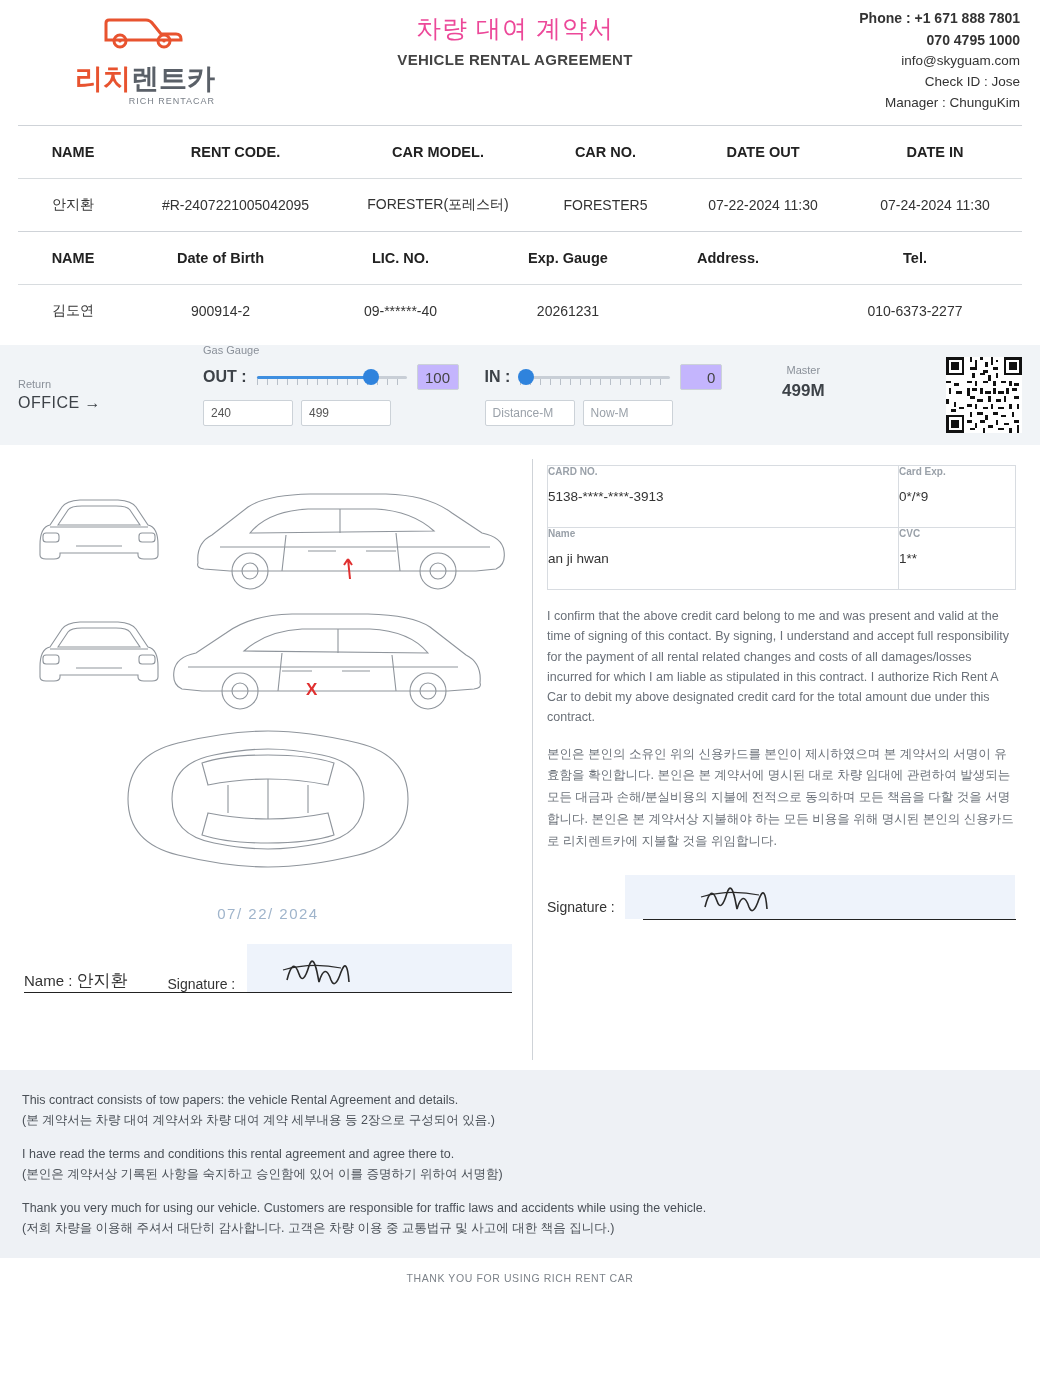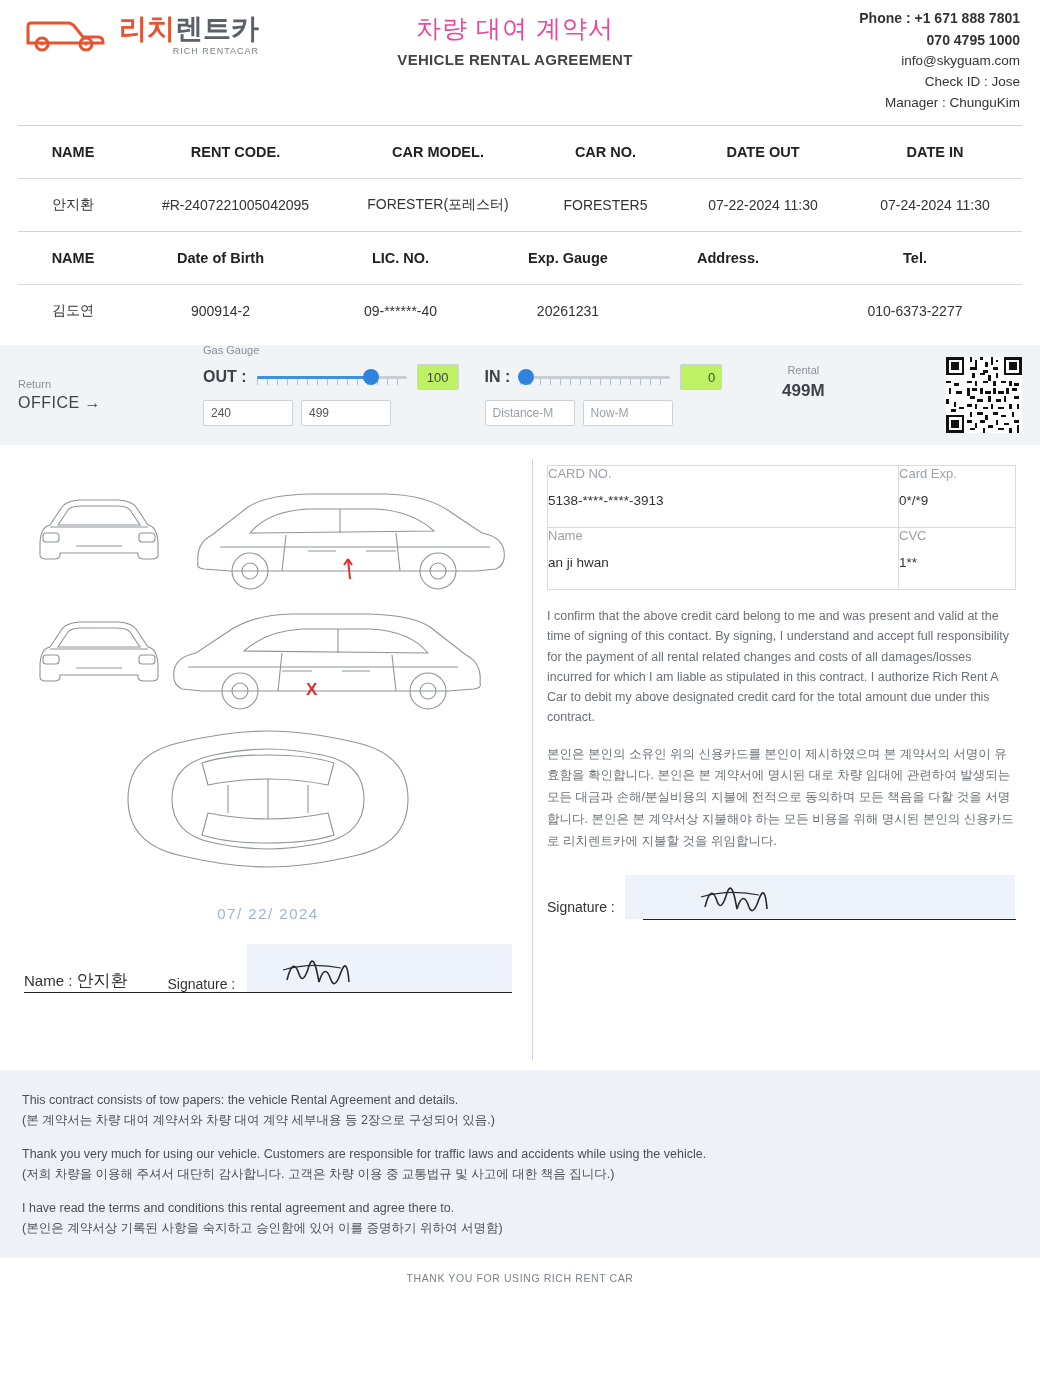--- a/index.html
+++ b/index.html
@@ -9,21 +9,21 @@
     font-family: "Liberation Sans", sans-serif;
     color:#333; background:#fff;
     position:relative;
     overflow:hidden;
   }
   .page { width:1040px; height:1375px; position:relative; }
 
   
   .header { display:flex; align-items:flex-start; padding:8px 20px 0 20px; height:125px; }
   .brand { width:250px; padding-top:2px; }
-  .logo-wrap { display:flex; align-items:center; gap:4px; }
+  .logo-wrap { display:flex; align-items:center; gap:10px;flex-direction:column; }
   .logo-svg { display:block; }
   .title-block { flex:1; text-align:center; padding-top:4px; }
   .title-ko { font-size:25px; color:#ec4899; letter-spacing:1px; }
   .title-en { font-size:15px; font-weight:bold; color:#444; margin-top:6px; letter-spacing:0.3px; }
   .contact { width:260px; text-align:right; font-size:13.5px; line-height:1.55; color:#333; }
   .contact .b { font-weight:bold; font-size:14px; }
 
   
   .rule { height:1px; background:#cfd3d8; margin:0 18px; }
   .tbl { width:1004px; margin:0 18px; border-collapse:collapse; table-layout:fixed; }
@@ -43,22 +43,22 @@
   .gauge { position:relative; }
   .gauge .cap { font-size:11px; color:#8a9099; position:absolute; top:-20px; left:0; }
   .gauge-row { display:flex; align-items:center; gap:10px; }
   .gauge-name { font-size:16px; font-weight:bold; color:#3d4248; }
   .slider { position:relative; width:150px; height:18px; }
   .slider .track { position:absolute; top:8px; left:0; width:150px; height:3px; background:#c8ced6; border-radius:2px; }
   .slider .fill { position:absolute; top:8px; left:0; height:3px; background:#3f8fe0; border-radius:2px; }
   .slider .ticks { position:absolute; top:11px; left:0; width:150px; height:6px;
      background-image:repeating-linear-gradient(to right,#b9c0c9 0 1px,transparent 1px 10px); }
   .slider .knob { position:absolute; top:1px; width:16px; height:16px; border-radius:50%; background:#2f83dd; }
-  .numbox { width:42px; height:26px; border:1px solid #ccd2d8; background:#bef264; border-radius:2px;
-      font-size:13px; color:#444; display:flex; align-items:center; justify-content:center; }
+  .numbox { width:42px; height:26px; border:1px solid #ccd2d8; background:#c4b5fd; border-radius:2px;
+      font-size:15px; color:#444; display:flex; align-items:center; justify-content:center; }
   .numbox.r { justify-content:flex-end; padding-right:6px; }
   .sub-inputs { display:flex; gap:8px; margin-top:10px; }
   .txtbox { width:90px; height:26px; border:1px solid #ccd2d8; background:#fff; border-radius:2px;
       font-size:12px; color:#555; display:flex; align-items:center; padding-left:7px; }
   .txtbox.ph { color:#9aa1a9; }
   .mileage { width:110px; text-align:center; }
   .mileage .lbl { font-size:11px; color:#8a9099; }
   .mileage .val { font-size:17px; font-weight:bold; color:#3d4248; margin-top:5px; }
   .qr { width:76px; height:76px; margin-left:6px; }
 
@@ -76,21 +76,21 @@
   .signrow .nm b { font-weight:normal; font-size:17px; }
   .signrow .sg { font-size:14px; color:#333; margin-left:28px; white-space:nowrap; }
   .sigbox { flex:1; height:48px; background:#eef3fb; position:relative; }
   .sigline { height:1px; background:#222; margin:0 6px; }
 
   
   .cardtbl { width:468px; border:1px solid #d8dce1; border-collapse:collapse; table-layout:fixed; margin-top:6px;}
   .cardtbl td { border:1px solid #d8dce1; padding:0; vertical-align:top; }
   .brandcell { height:44px; text-align:center; font-size:13px; font-weight:bold; color:#4a4f55; vertical-align:middle; }
   .fieldcell { height:62px; padding:9px 12px; }
-  .fieldcell .k { font-size:13px; color:#9aa1a9; }
+  .fieldcell .k { font-size:10px; color:#9aa1a9;font-weight:bold; }
   .fieldcell .v { font-size:13.5px; color:#333; margin-top:12px; }
   .legal-en { font-size:12.5px; line-height:1.62; color:#6a7078; margin-top:16px; width:468px; }
   .legal-ko { font-size:12.5px; line-height:1.75; color:#6a7078; margin-top:16px; width:468px; }
   .rsign { display:flex; align-items:flex-end; margin-top:22px; width:468px; }
   .rsign .lab { font-size:14px; color:#333; white-space:nowrap; padding-bottom:4px; }
   .rsigbox { flex:1; height:44px; background:#eef3fb; margin-left:10px; position:relative; }
 
   
   .footerband { background:#eef1f5; margin-top:10px; padding:20px 22px; font-size:12.5px; color:#4a5057; line-height:1.6; }
   .footerband p { margin:0 0 14px 0; }
@@ -232,21 +232,21 @@
           </div>
           <div class="numbox r">0</div>
         </div>
         <div class="sub-inputs">
           <div class="txtbox ph">Distance-M</div>
           <div class="txtbox ph">Now-M</div>
         </div>
       </div>
 
       <div class="mileage">
-        <div class="lbl">Rental</div>
+        <div class="lbl">Master</div>
         <div class="val">499M</div>
       </div>
     </div>
 
     <svg class="qr" viewBox="0 0 29 29" shape-rendering="crispEdges">
       <rect width="29" height="29" fill="#fff"></rect>
       <g fill="#111">
         <rect x="0" y="0" width="7" height="1"></rect>
           <rect x="0" y="6" width="7" height="1"></rect>
         <rect x="0" y="0" width="1" height="7"></rect>
@@ -464,23 +464,23 @@
       <div class="sigline" style="margin-left:96px;"></div>
     </div>
   </div>
 
   <div class="footerband">
     <p>
       <span>This contract consists of tow papers: the vehicle Rental Agreement and details.</span><br>
       <span>(본 계약서는 차량 대여 계약서와 차량 대여 계약 세부내용 등 2장으로 구성되어 있음.)</span>
     </p>
     <p>
+      <span>I have read the terms and conditions this rental agreement and agree there to.</span><br>
+      <span>(본인은 계약서상 기록된 사항을 숙지하고 승인함에 있어 이를 증명하기 위하여 서명함)</span>
+    </p>
+    <p>
       <span>Thank you very much for using our vehicle. Customers are responsible for traffic laws and accidents while using the vehicle.</span><br>
       <span>(저희 차량을 이용해 주셔서 대단히 감사합니다. 고객은 차량 이용 중 교통법규 및 사고에 대한 책음 집니다.)</span>
     </p>
-    <p>
-      <span>I have read the terms and conditions this rental agreement and agree there to.</span><br>
-      <span>(본인은 계약서상 기록된 사항을 숙지하고 승인함에 있어 이를 증명하기 위하여 서명함)</span>
-    </p>
   </div>
 
   <div class="thanks">THANK YOU FOR USING RICH RENT CAR</div>
 </div>
 
 </body></html>

